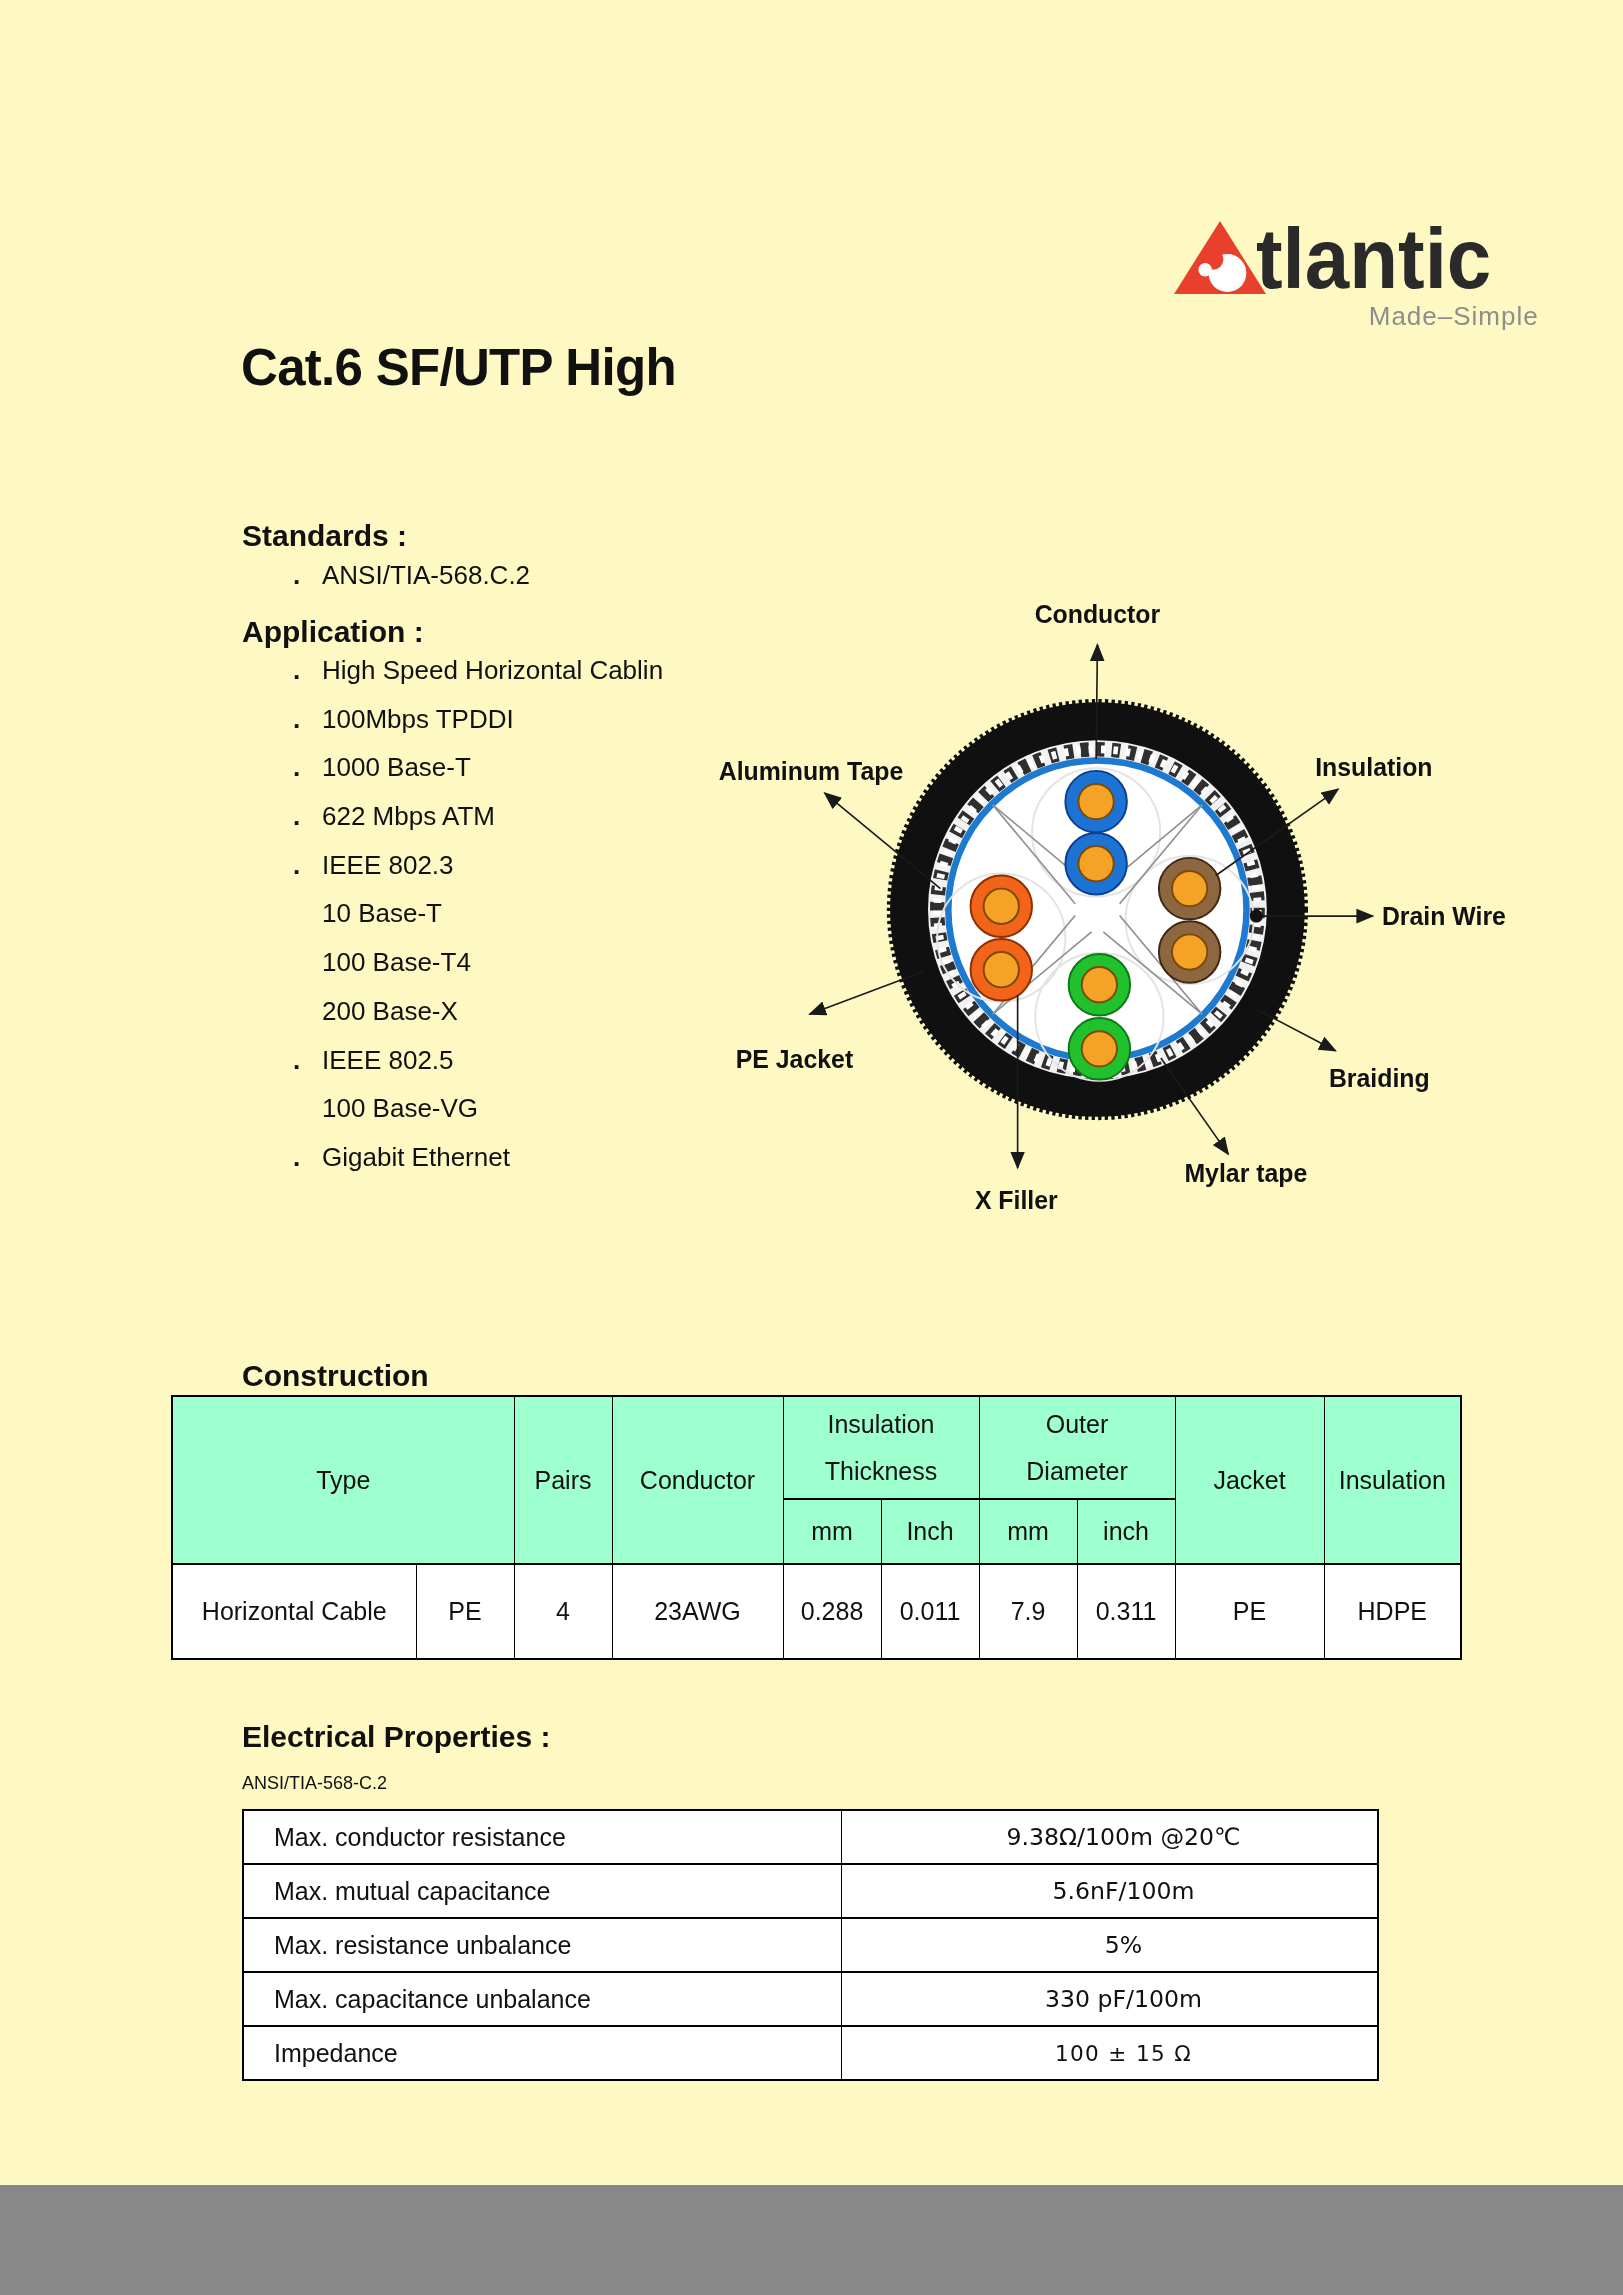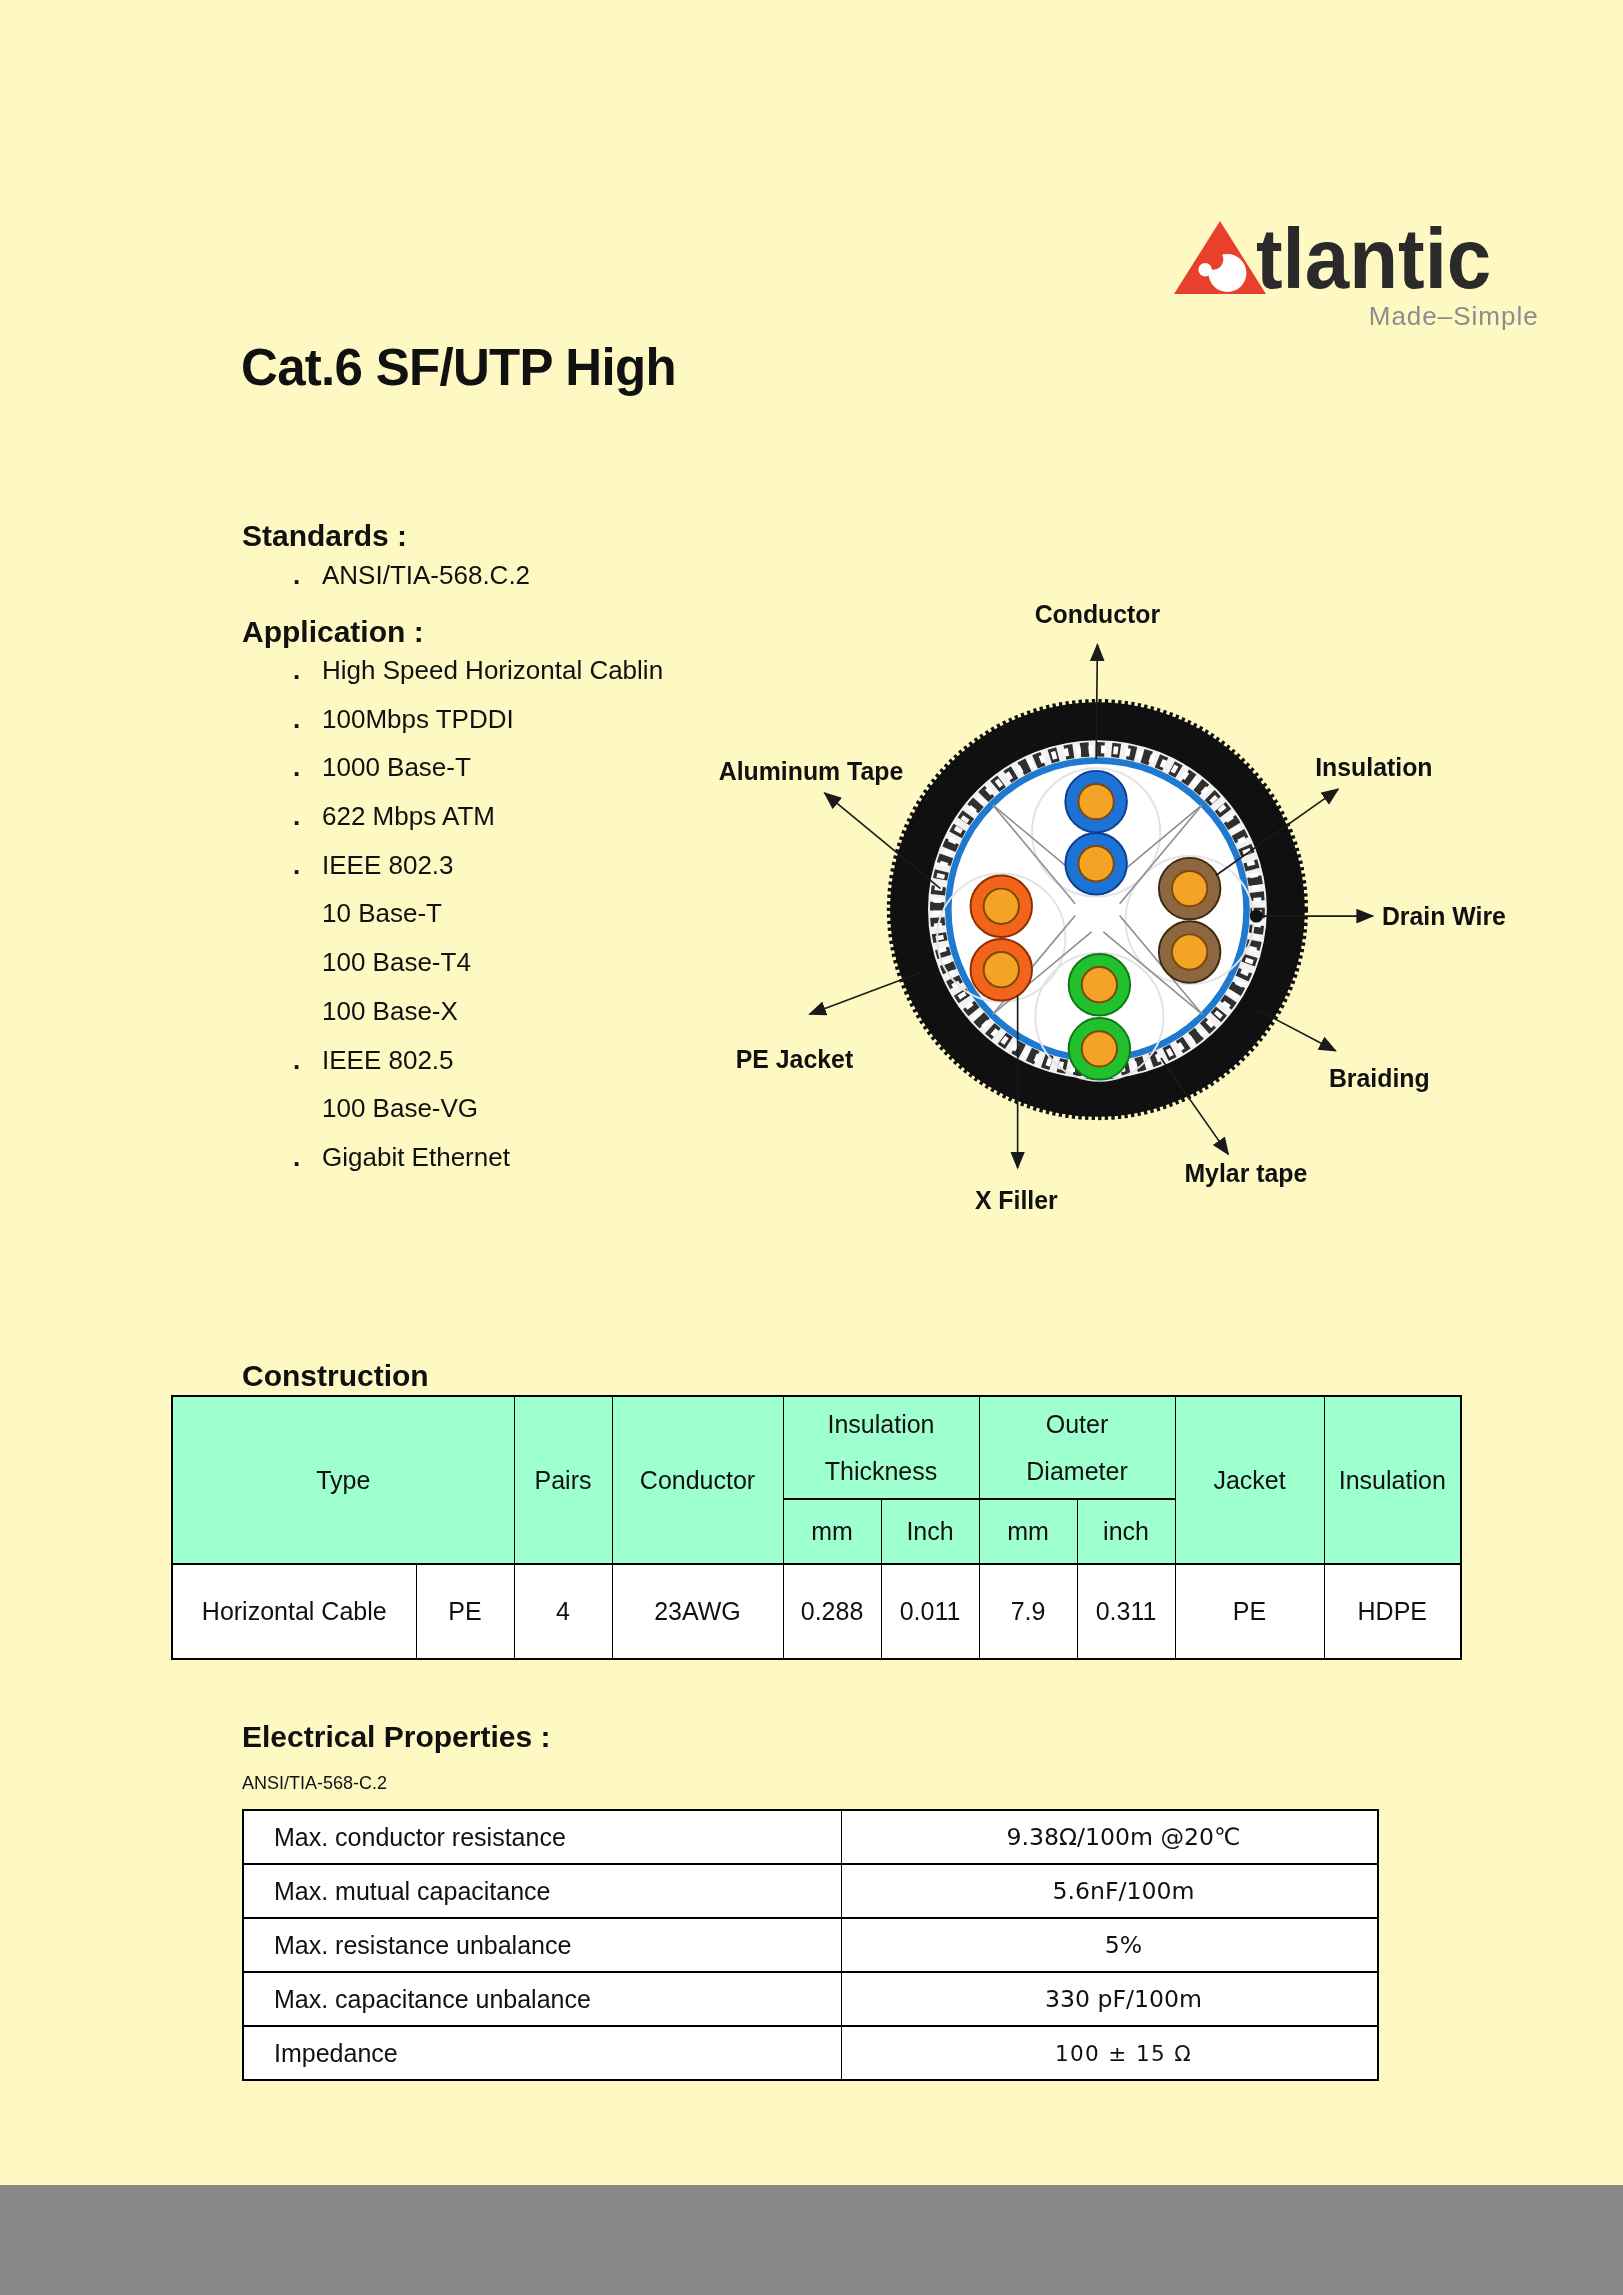--- a/index.html
+++ b/index.html
@@ -114,21 +114,21 @@
     <div class="app-row">
       <span class="bullet"></span>
       <span>10 Base-T</span>
       </div>
     <div class="app-row">
       <span class="bullet"></span>
       <span>100 Base-T4</span>
       </div>
     <div class="app-row">
       <span class="bullet"></span>
-      <span>100 Base-X</span>
+      <span>200 Base-X</span>
       </div>
     <div class="app-row">
       <span class="bullet">.</span>
       <span>IEEE 802.5</span>
       </div>
     <div class="app-row">
       <span class="bullet"></span>
       <span>100 Base-VG</span>
       </div>
     <div class="app-row">

